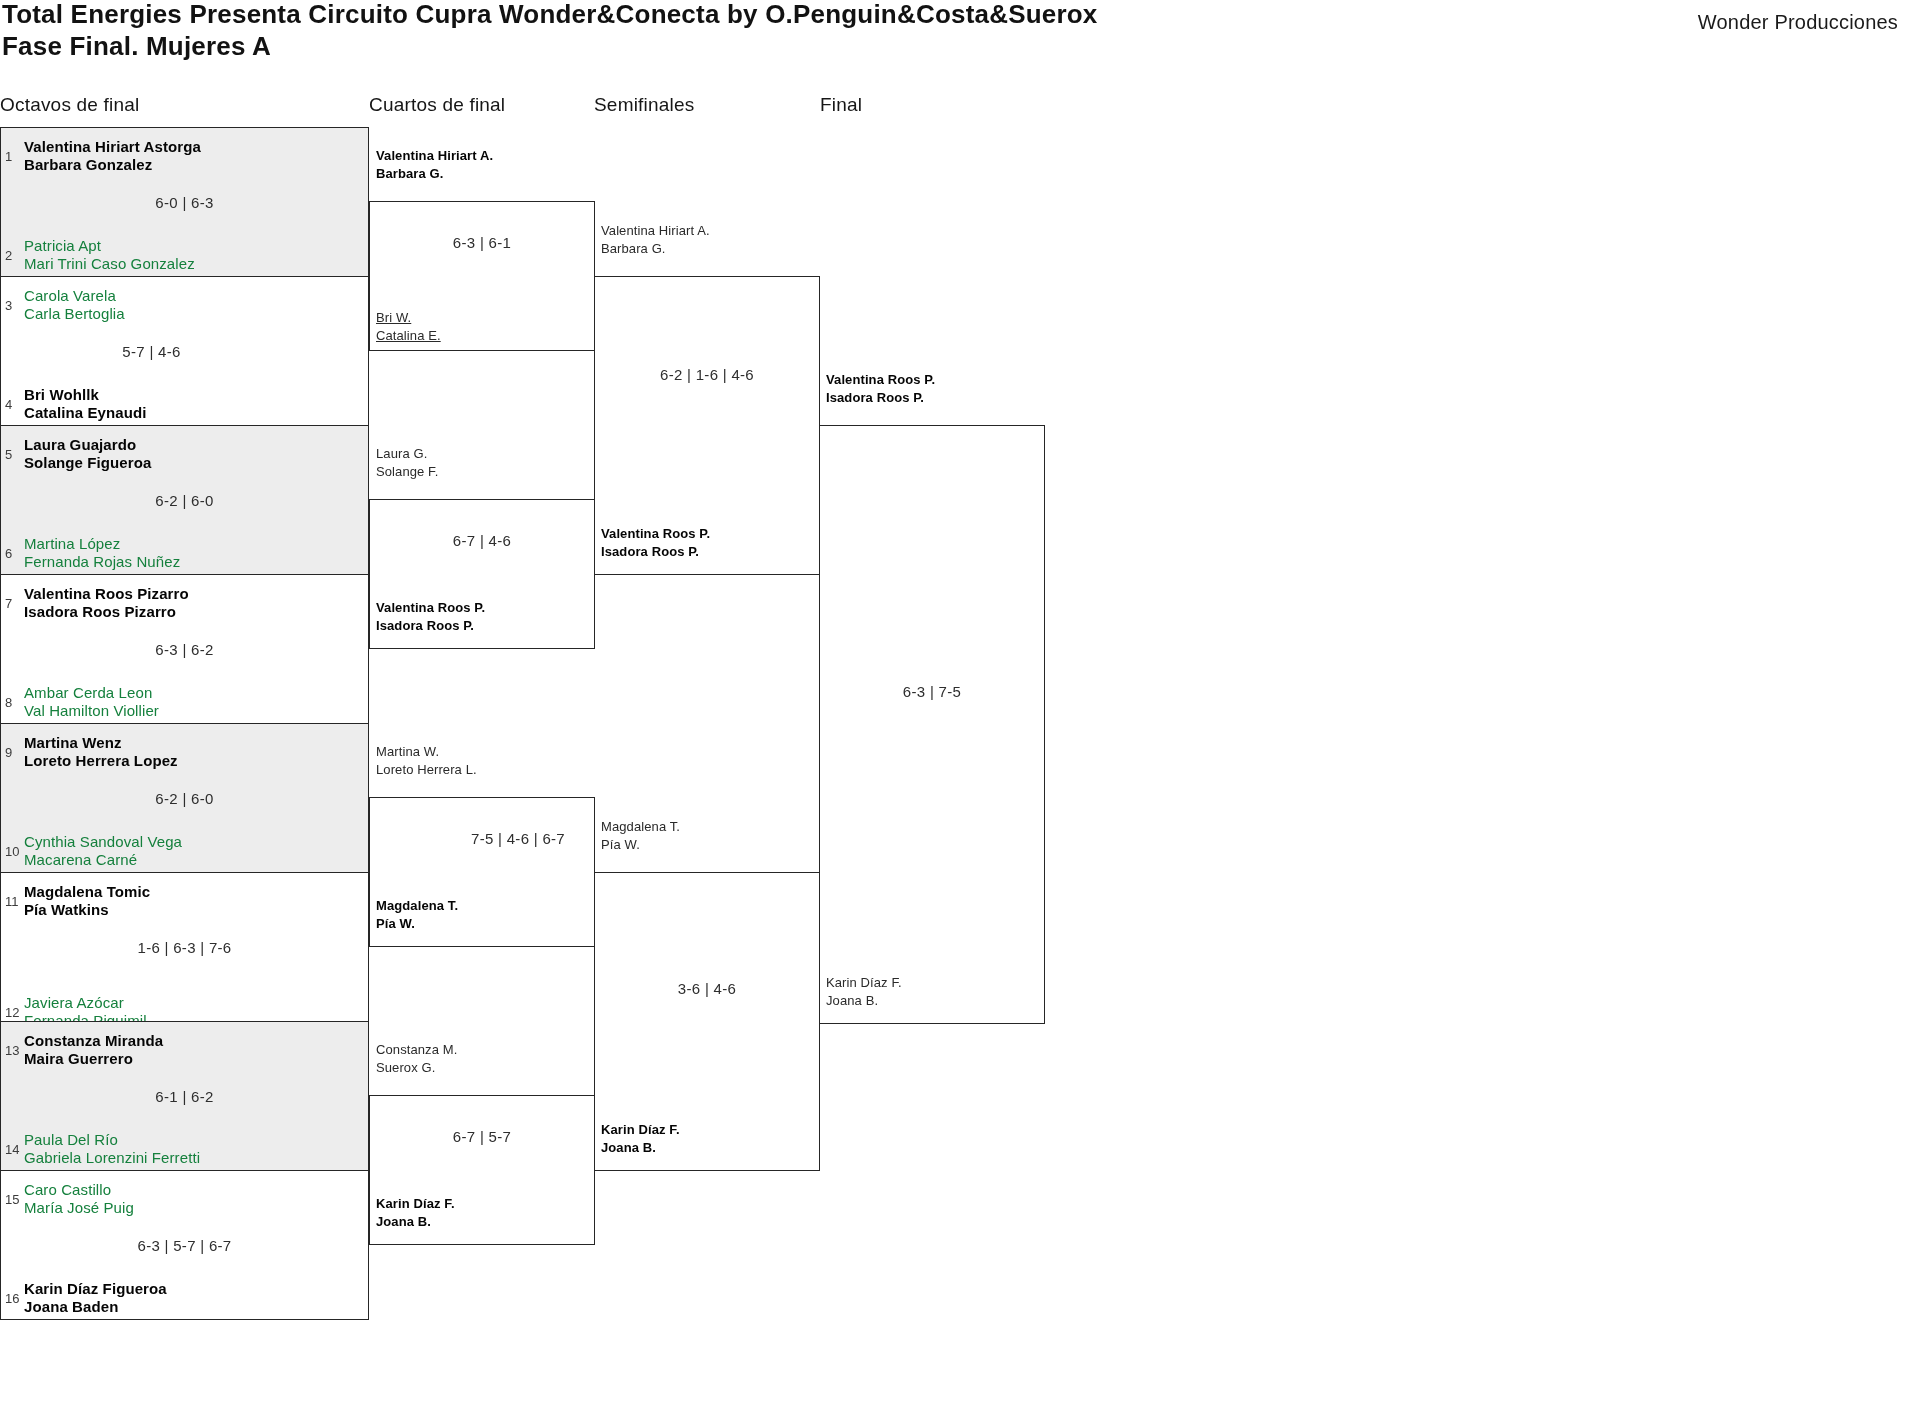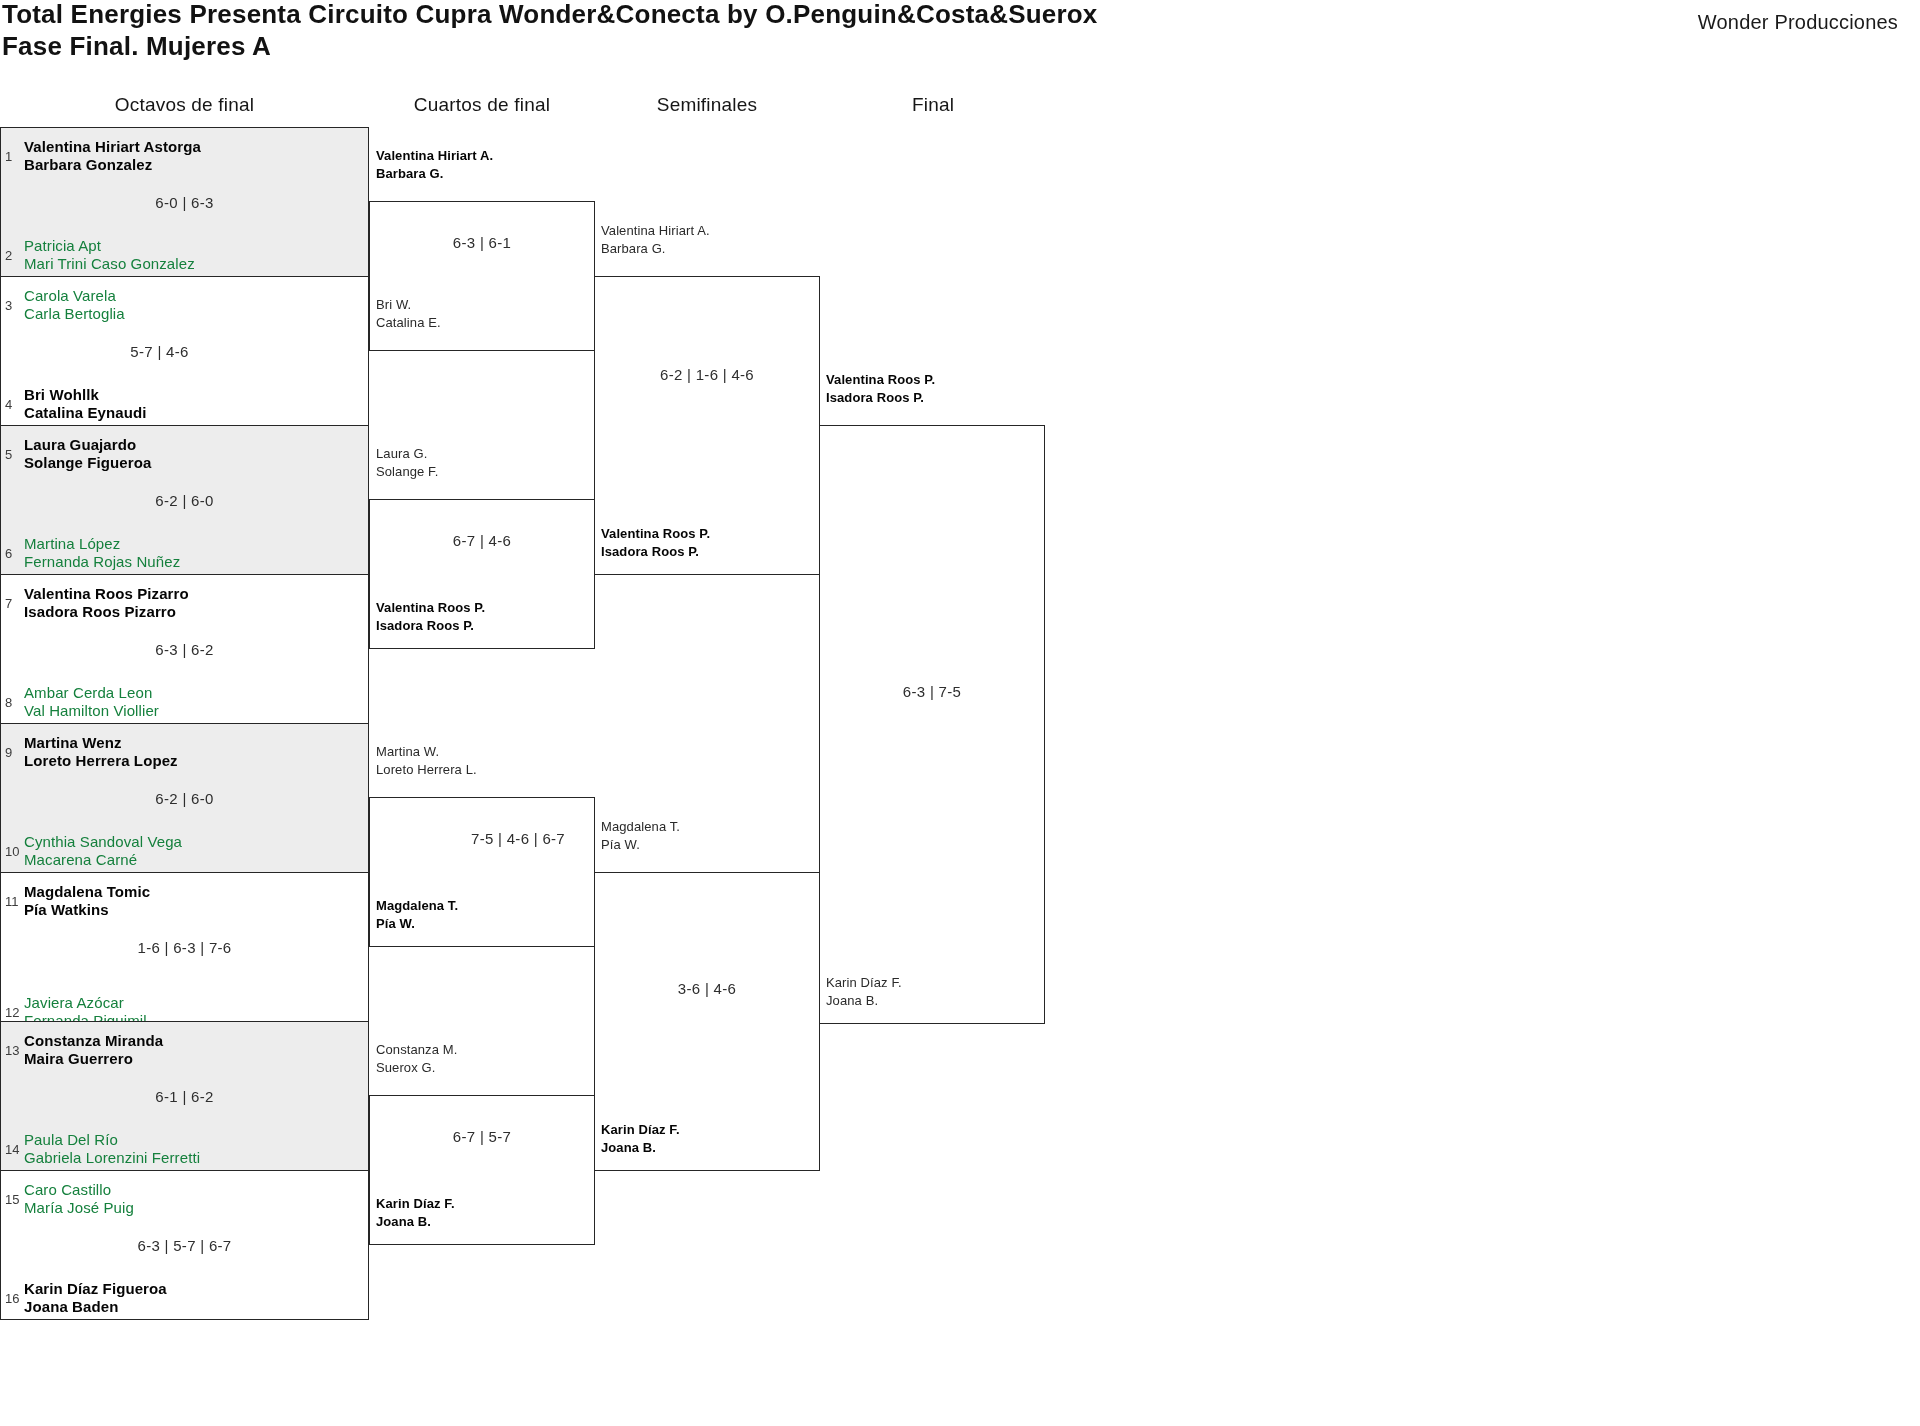--- a/index.html
+++ b/index.html
@@ -2,21 +2,21 @@
 <html><head>
 <meta charset="utf-8">
 <style>
   html,body{margin:0;padding:0;background:#ffffff;}
   body{width:1920px;height:1426px;font-family:"Liberation Sans",sans-serif;-webkit-font-smoothing:antialiased;}
   #page{position:relative;width:1920px;height:1426px;background:#fff;overflow:hidden;}
 
   .title{position:absolute;left:2px;top:-2px;font-size:26px;line-height:32px;font-weight:700;color:#121212;letter-spacing:.2px;white-space:nowrap;}
   .org{position:absolute;top:11px;right:22px;font-size:20px;font-weight:500;color:#1a1a1a;letter-spacing:.2px;}
 
-  .rh{position:absolute;top:94px;font-size:19px;font-weight:500;color:#161616;text-align:center;letter-spacing:.2px;}
+  .rh{position:absolute;top:94px;font-size:19px;font-weight:500;color:#161616;letter-spacing:.2px;}
   .rh0{left:0;width:369px;}
   .rh1{left:369px;width:226px;}
   .rh2{left:594px;width:226px;}
   .rh3{left:820px;width:226px;}
 
   .box{position:absolute;box-sizing:border-box;border:1.5px solid #262626;background:#fff;}
   .box.shade{background:#ededed;}
 
   .trow{position:absolute;display:flex;align-items:center;}
   .seed{width:19px;flex:0 0 19px;font-size:13px;color:#3c3c3c;line-height:15px;}
@@ -68,21 +68,21 @@
           <div>Carla Bertoglia</div>
         </div>
       </div>
       <div class="trow" style="left: 5px; top: 386px; width: 359px;">
         <div class="seed">4</div>
         <div class="names win">
           <div>Bri Wohllk</div>
           <div>Catalina Eynaudi</div>
         </div>
       </div>
-      <div class="score" style="left: 0px; width: 303px; top: 344px; padding-left: 8px;">5-7 | 4-6</div>
+      <div class="score" style="left: 0px; width: 303px; top: 344px;">5-7 | 4-6</div>
       <div class="box shade" style="left: 0px; top: 425px; width: 369px; height: 150px;"></div>
       <div class="trow" style="left: 5px; top: 436px; width: 359px;">
         <div class="seed">5</div>
         <div class="names win">
           <div>Laura Guajardo</div>
           <div>Solange Figueroa</div>
         </div>
       </div>
       <div class="trow" style="left: 5px; top: 535px; width: 359px;">
         <div class="seed">6</div>
@@ -170,21 +170,21 @@
           <div>Karin Díaz Figueroa</div>
           <div>Joana Baden</div>
         </div>
       </div>
       <div class="score" style="left: 0px; width: 369px; top: 1238px;">6-3 | 5-7 | 6-7</div>
       <div class="box" style="left: 369px; top: 201px; width: 226px; height: 150px;"></div>
       <div class="tlabel win" style="left: 376px; top: 147px;">
         <div>Valentina Hiriart A.</div>
         <div>Barbara G.</div>
       </div>
-      <div class="tlabel" style="left: 376px; top: 296px;">
+      <div class="tlabel" style="left: 376px; top: 309px; text-decoration: underline;">
         <div>Bri W.</div>
         <div>Catalina E.</div>
       </div>
       <div class="score" style="left: 369px; width: 226px; top: 235px;">6-3 | 6-1</div>
       <div class="box" style="left: 369px; top: 499px; width: 226px; height: 150px;"></div>
       <div class="tlabel" style="left: 376px; top: 445px;">
         <div>Laura G.</div>
         <div>Solange F.</div>
       </div>
       <div class="tlabel win" style="left: 376px; top: 599px;">

